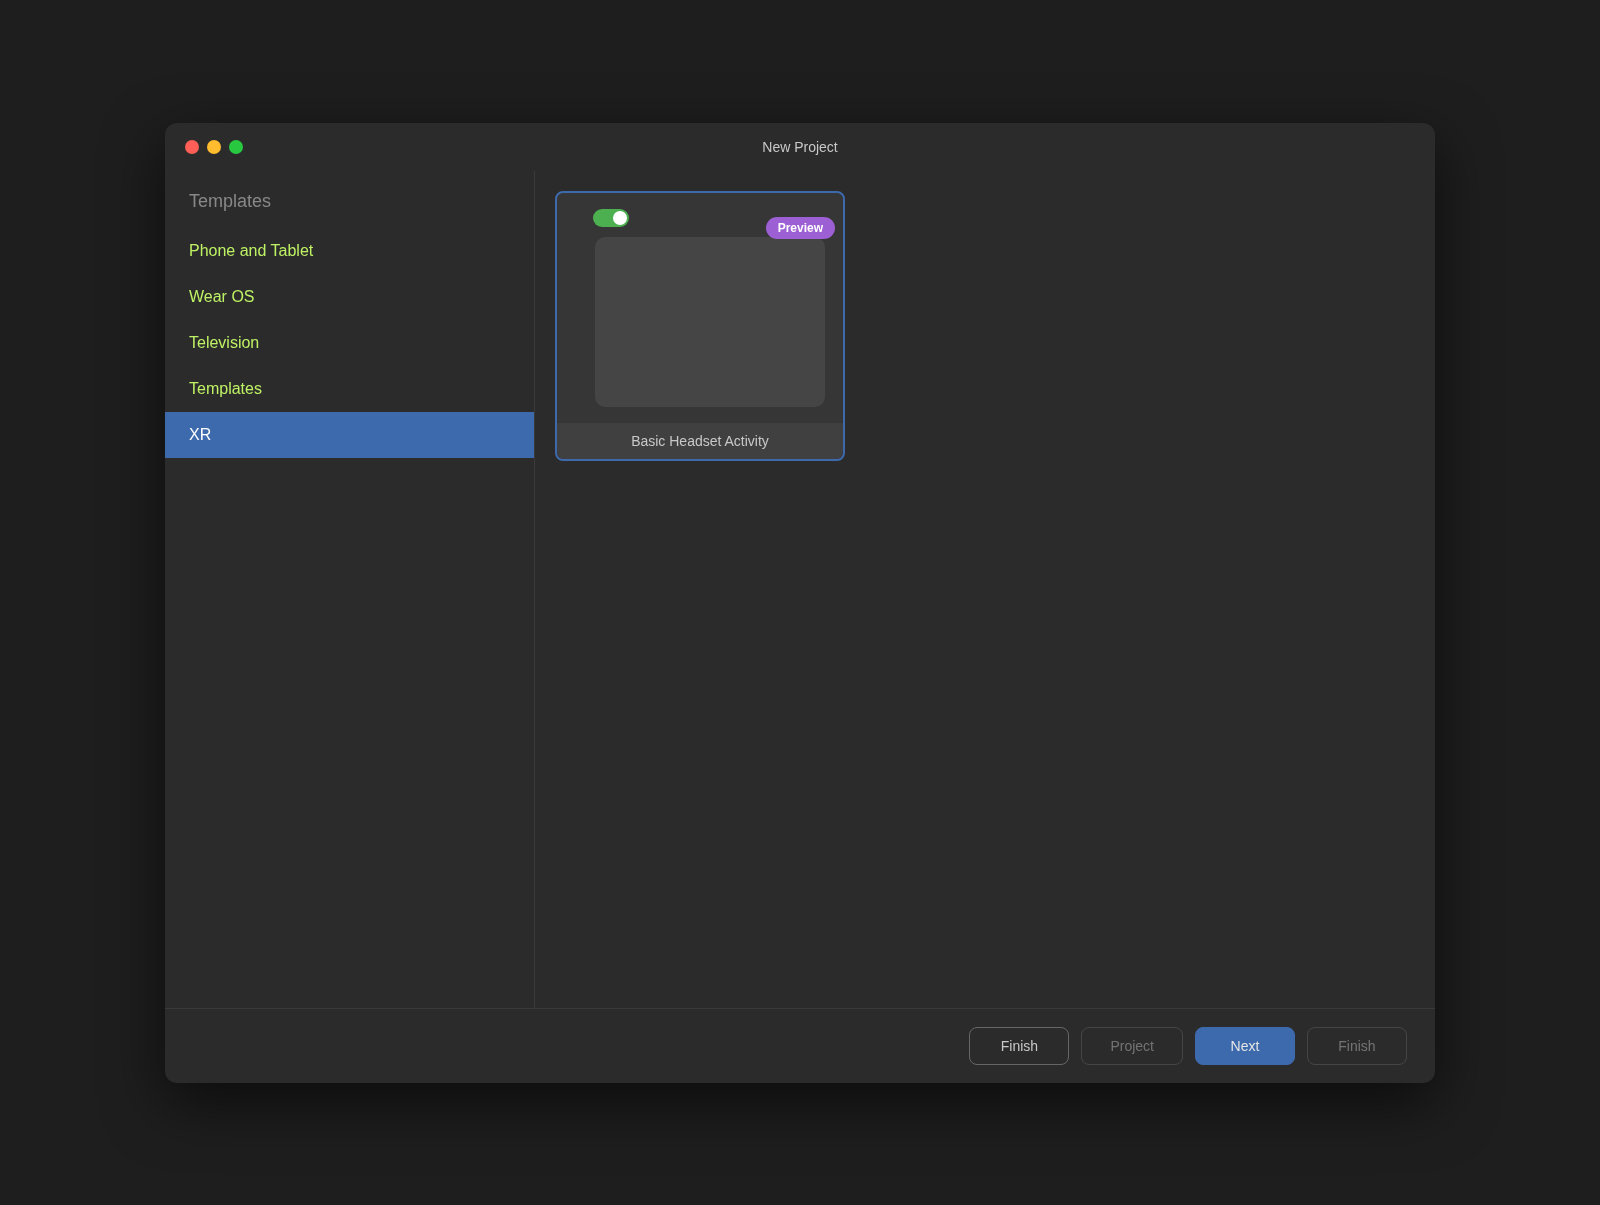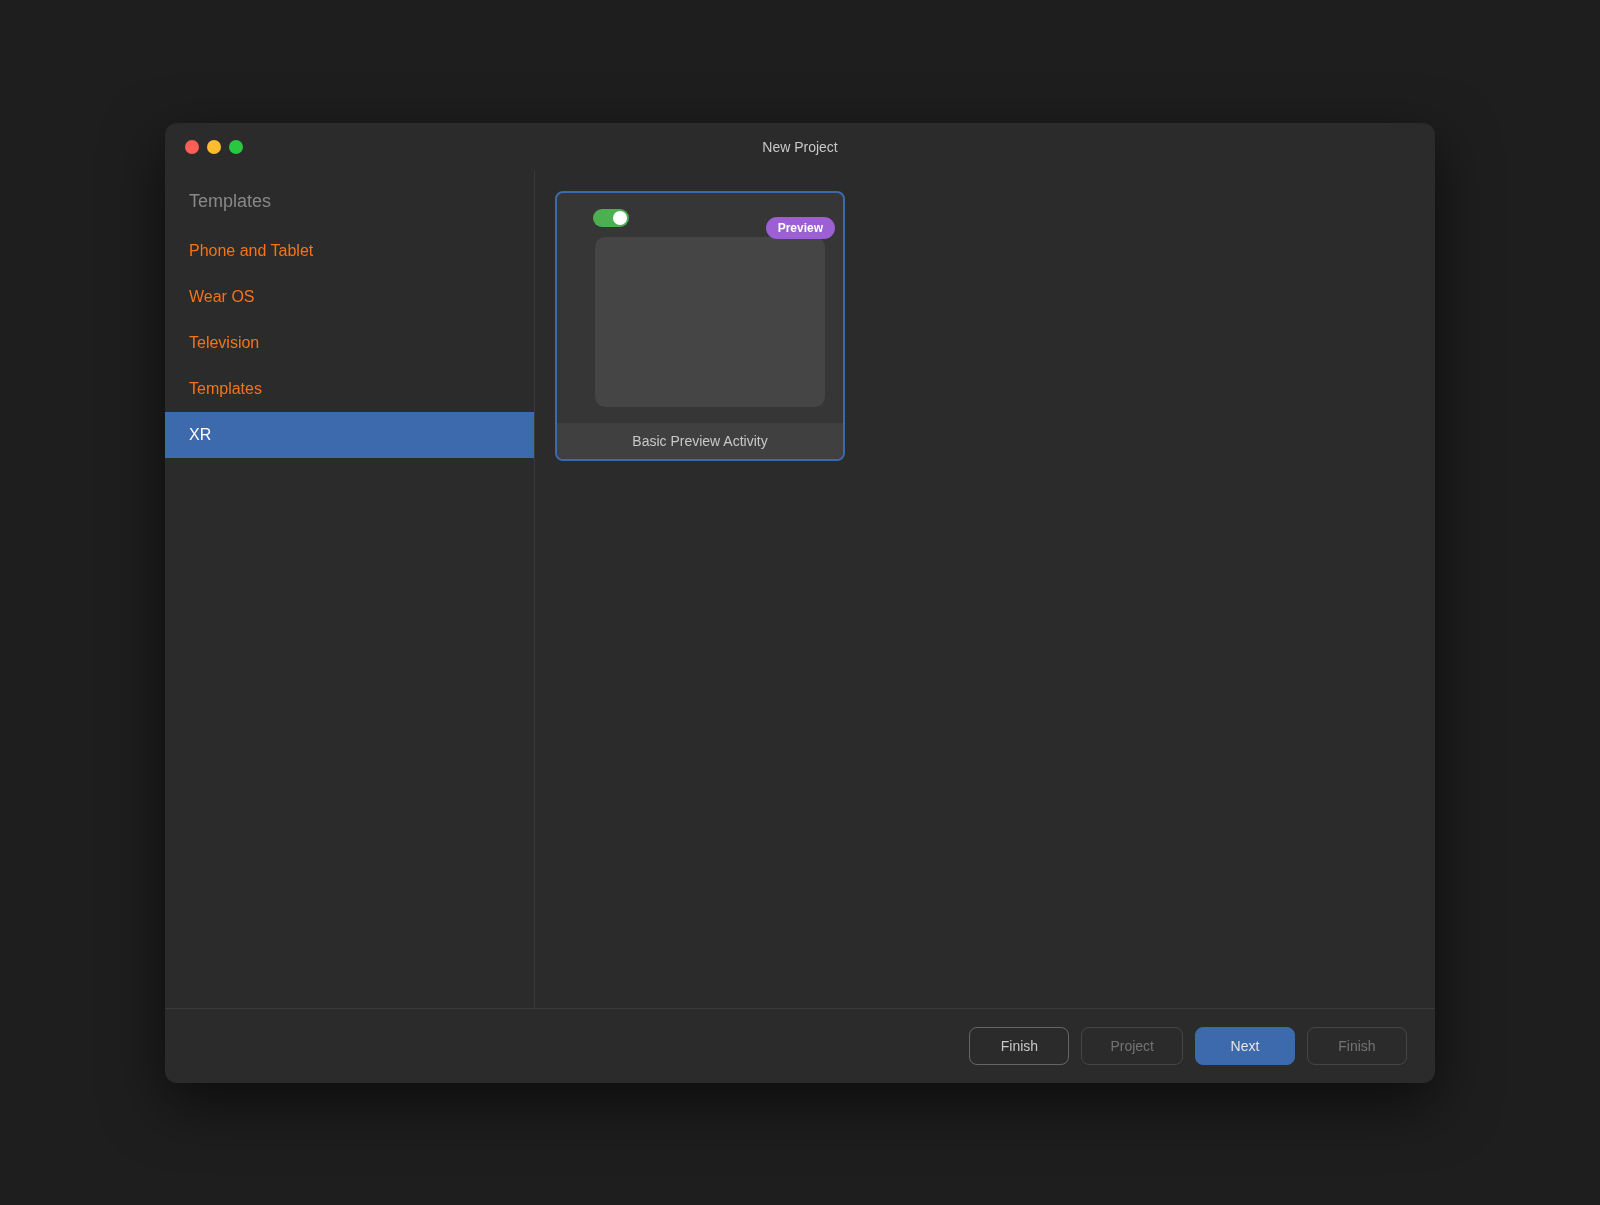--- a/index.html
+++ b/index.html
@@ -82,21 +82,21 @@
 
     .sidebar-label {
       color: #888;
       font-size: 18px;
       padding: 0 24px 16px 24px;
       font-weight: 400;
     }
 
     .sidebar-item {
       padding: 14px 24px;
-      color: #f97316;
+      color: #bef264;
       font-size: 16px;
       cursor: pointer;
       border-radius: 0;
     }
 
     .sidebar-item.active {
       background: #3d6aad;
       color: #ffffff;
     }
 
@@ -267,21 +267,21 @@
         <div class="template-card selected">
           <div class="template-card-preview">
             <div class="preview-toggle-row">
               <div class="toggle-track">
                 <div class="toggle-knob"></div>
               </div>
               <span class="preview-badge">Preview</span>
             </div>
             <div class="template-image-placeholder"></div>
           </div>
-          <div class="template-card-label">Basic Preview Activity</div>
+          <div class="template-card-label">Basic Headset Activity</div>
         </div>
       </div>
     </div>
   </div>
 
   <div class="footer">
     <button class="btn">Finish</button>
     <button class="btn disabled" disabled="">Project</button>
     <button class="btn primary">Next</button>
     <button class="btn disabled" disabled="">Finish</button>

